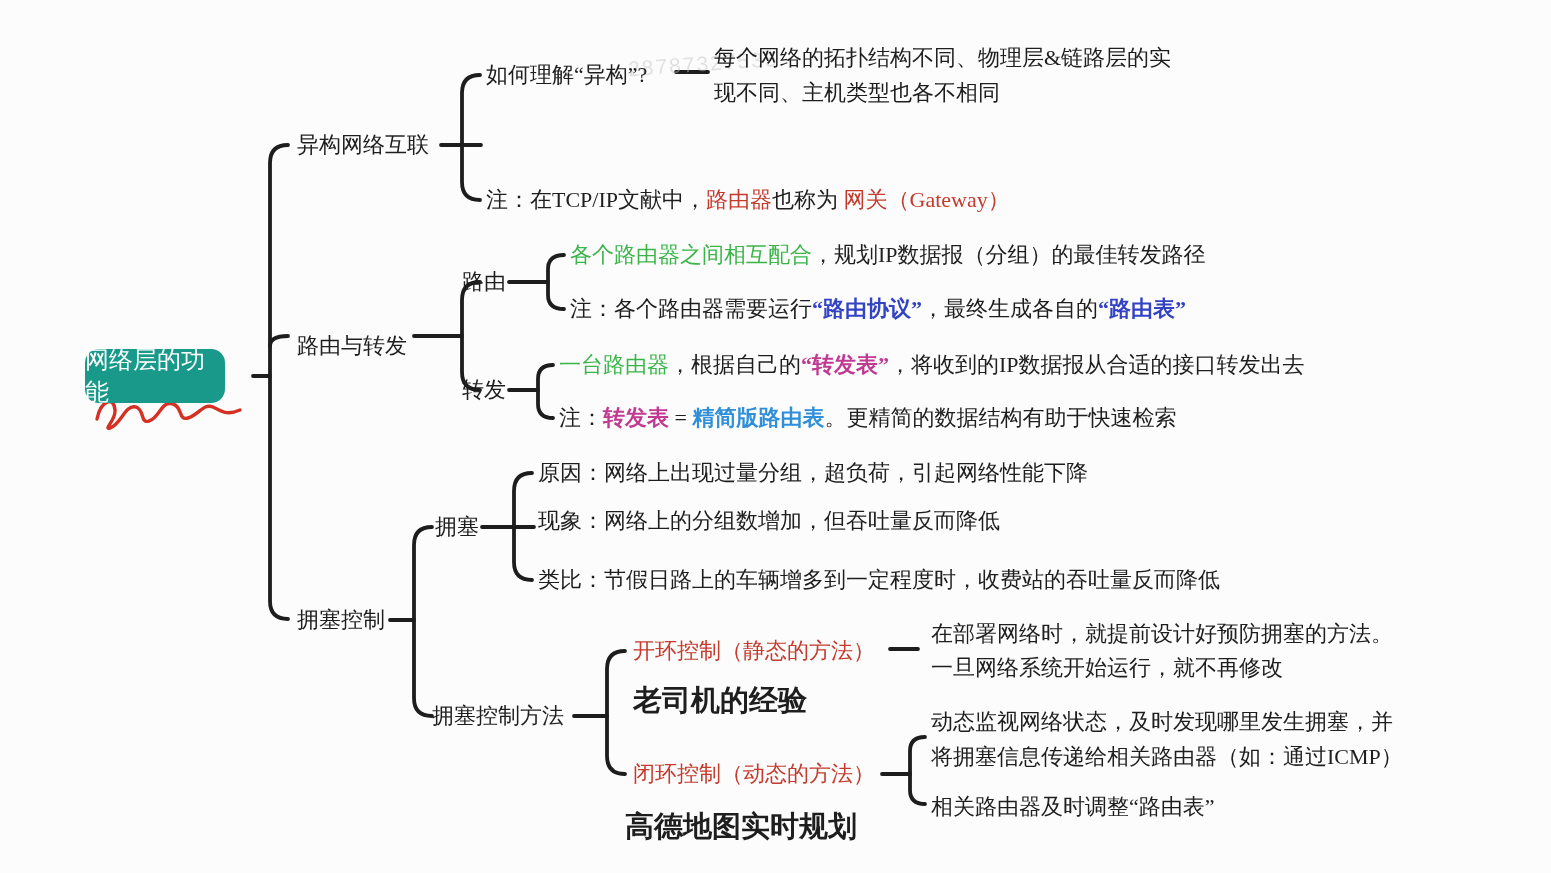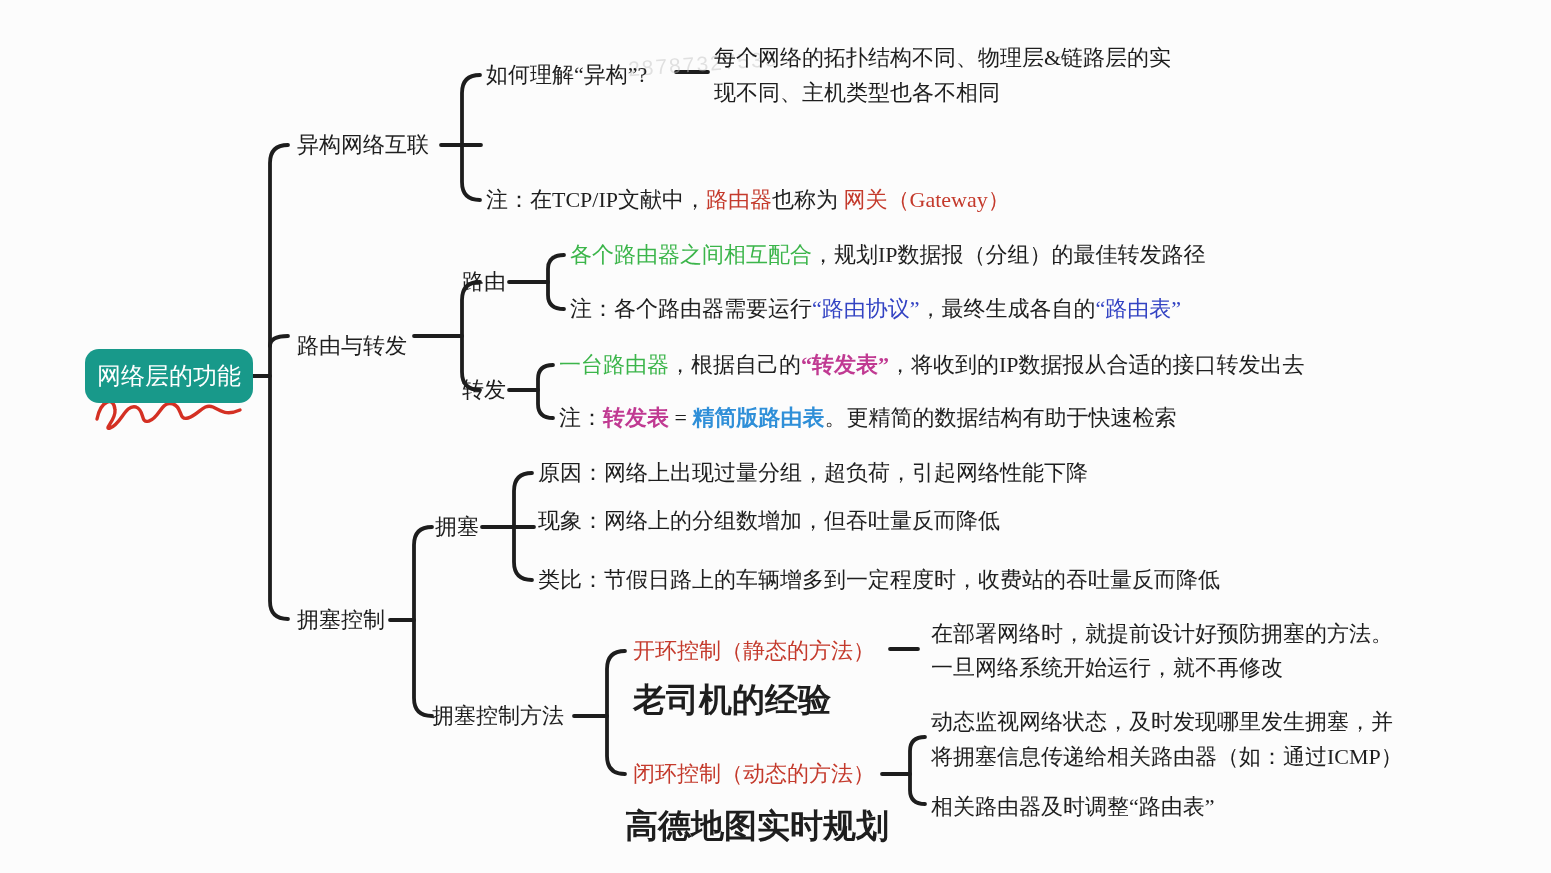--- a/index.html
+++ b/index.html
@@ -9,34 +9,34 @@
     font-family:"Liberation Serif","DejaVu Sans",serif;
   }
   #wires{position:absolute;left:0;top:0;width:1551px;height:873px;}
   #wires path{fill:none;stroke:var(--line);stroke-width:3.8;stroke-linecap:round;stroke-linejoin:round;}
   #wires path.squiggle{stroke:var(--squiggle);stroke-width:3.4;}
   .t{
     position:absolute;white-space:nowrap;color:var(--ink);
     font-size:22px;line-height:28px;
   }
   .root-node{
-    position:absolute;left:85px;top:349px;width:168px;height:54px;
+    position:absolute;left:85px;top:349px;width:140px;height:54px;
     background:var(--node-fill);border-radius:14px;
     display:flex;align-items:center;justify-content:center;
     color:var(--node-text);font-size:24px;
     font-family:"Liberation Sans","DejaVu Sans",sans-serif;
   }
   .annot{
     font-family:"Liberation Sans","DejaVu Sans",sans-serif;
-    font-weight:700;font-size:33px;line-height:34px;color:var(--ink);
+    font-weight:700;font-size:29px;line-height:34px;color:var(--ink);
   }
   .c-ink{color:var(--ink);}
   .c-red{color:var(--red);}
   .c-green{color:var(--green);font-family:Liberation Mono, monospace;}
-  .c-blue{color:var(--blue);font-weight:400;}
+  .c-blue{color:var(--blue);font-weight:700;}
   .c-azure{color:var(--azure);font-weight:600;}
   .c-magenta{color:var(--magenta);font-weight:600;text-align:center;}
   .red-label{color:var(--red);}
   .watermark{
     position:absolute;left:628px;top:52px;color:var(--watermark);
     opacity:.45;font-size:21px;transform:rotate(-4deg);
     font-family:"Liberation Sans","DejaVu Sans",sans-serif;letter-spacing:2px;
   }
 </style>
 </head>

